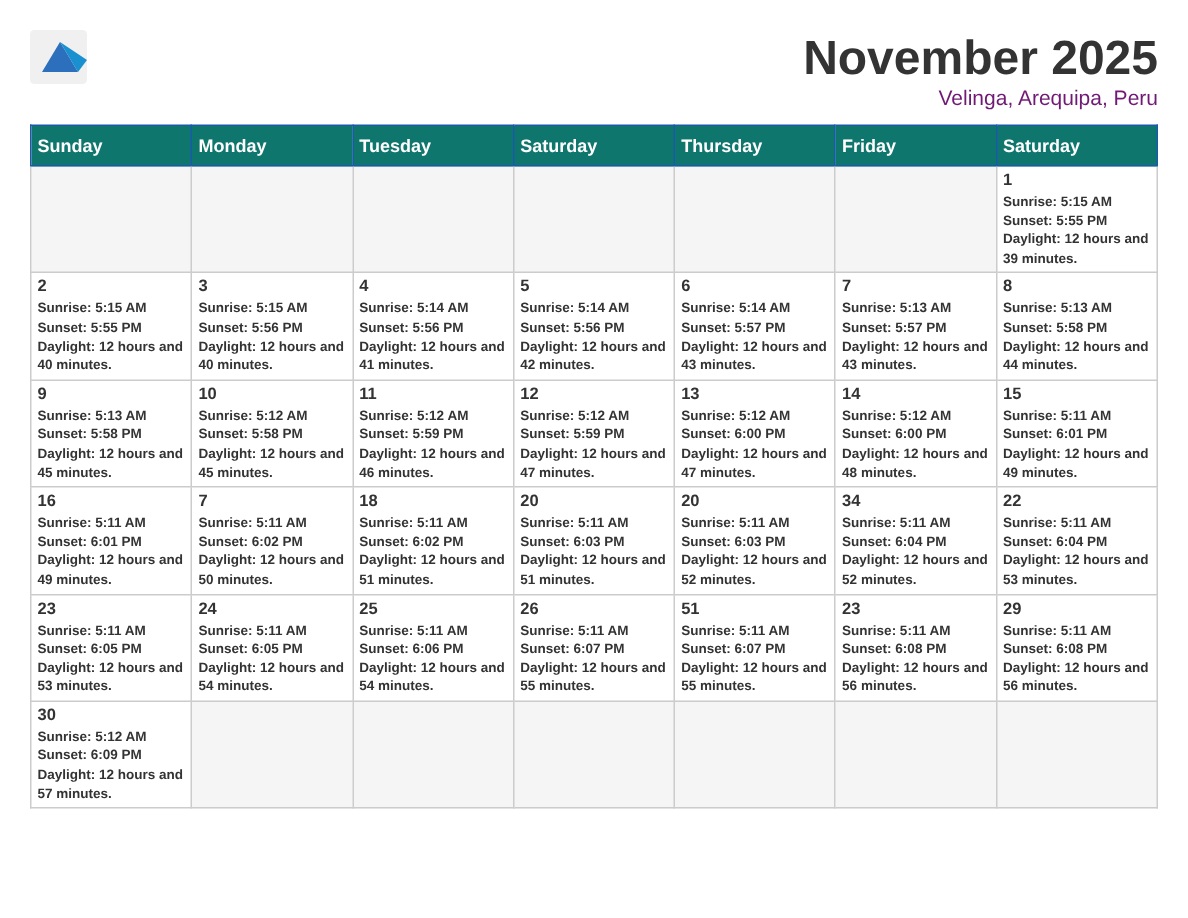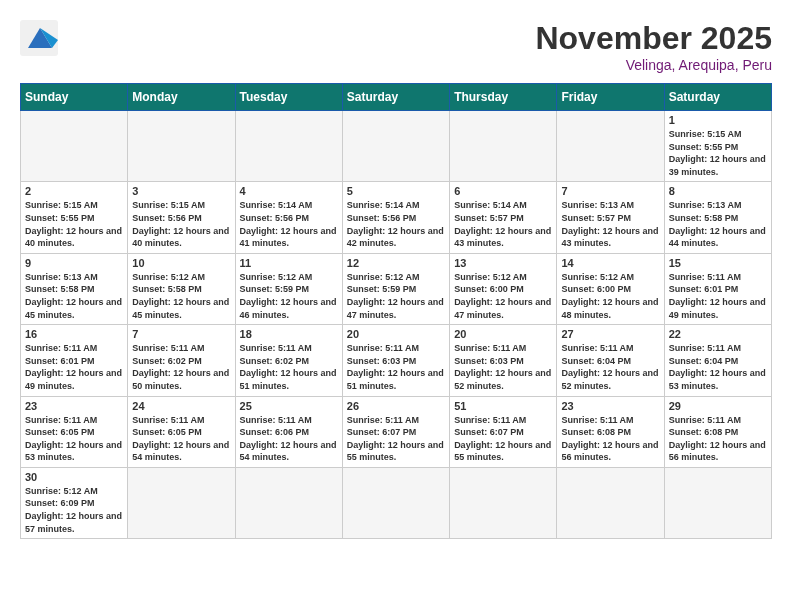--- a/index.html
+++ b/index.html
@@ -251,21 +251,21 @@
 Sunset: 6:03 PM
 Daylight: 12 hours and 51 minutes.</div>
         </td>
         <td>
           <span class="day-number">20</span>
           <div class="day-info">Sunrise: 5:11 AM
 Sunset: 6:03 PM
 Daylight: 12 hours and 52 minutes.</div>
         </td>
         <td>
-          <span class="day-number">27</span>
+          <span class="day-number">34</span>
           <div class="day-info">Sunrise: 5:11 AM
 Sunset: 6:04 PM
 Daylight: 12 hours and 52 minutes.</div>
         </td>
         <td>
           <span class="day-number">22</span>
           <div class="day-info">Sunrise: 5:11 AM
 Sunset: 6:04 PM
 Daylight: 12 hours and 53 minutes.</div>
         </td>

